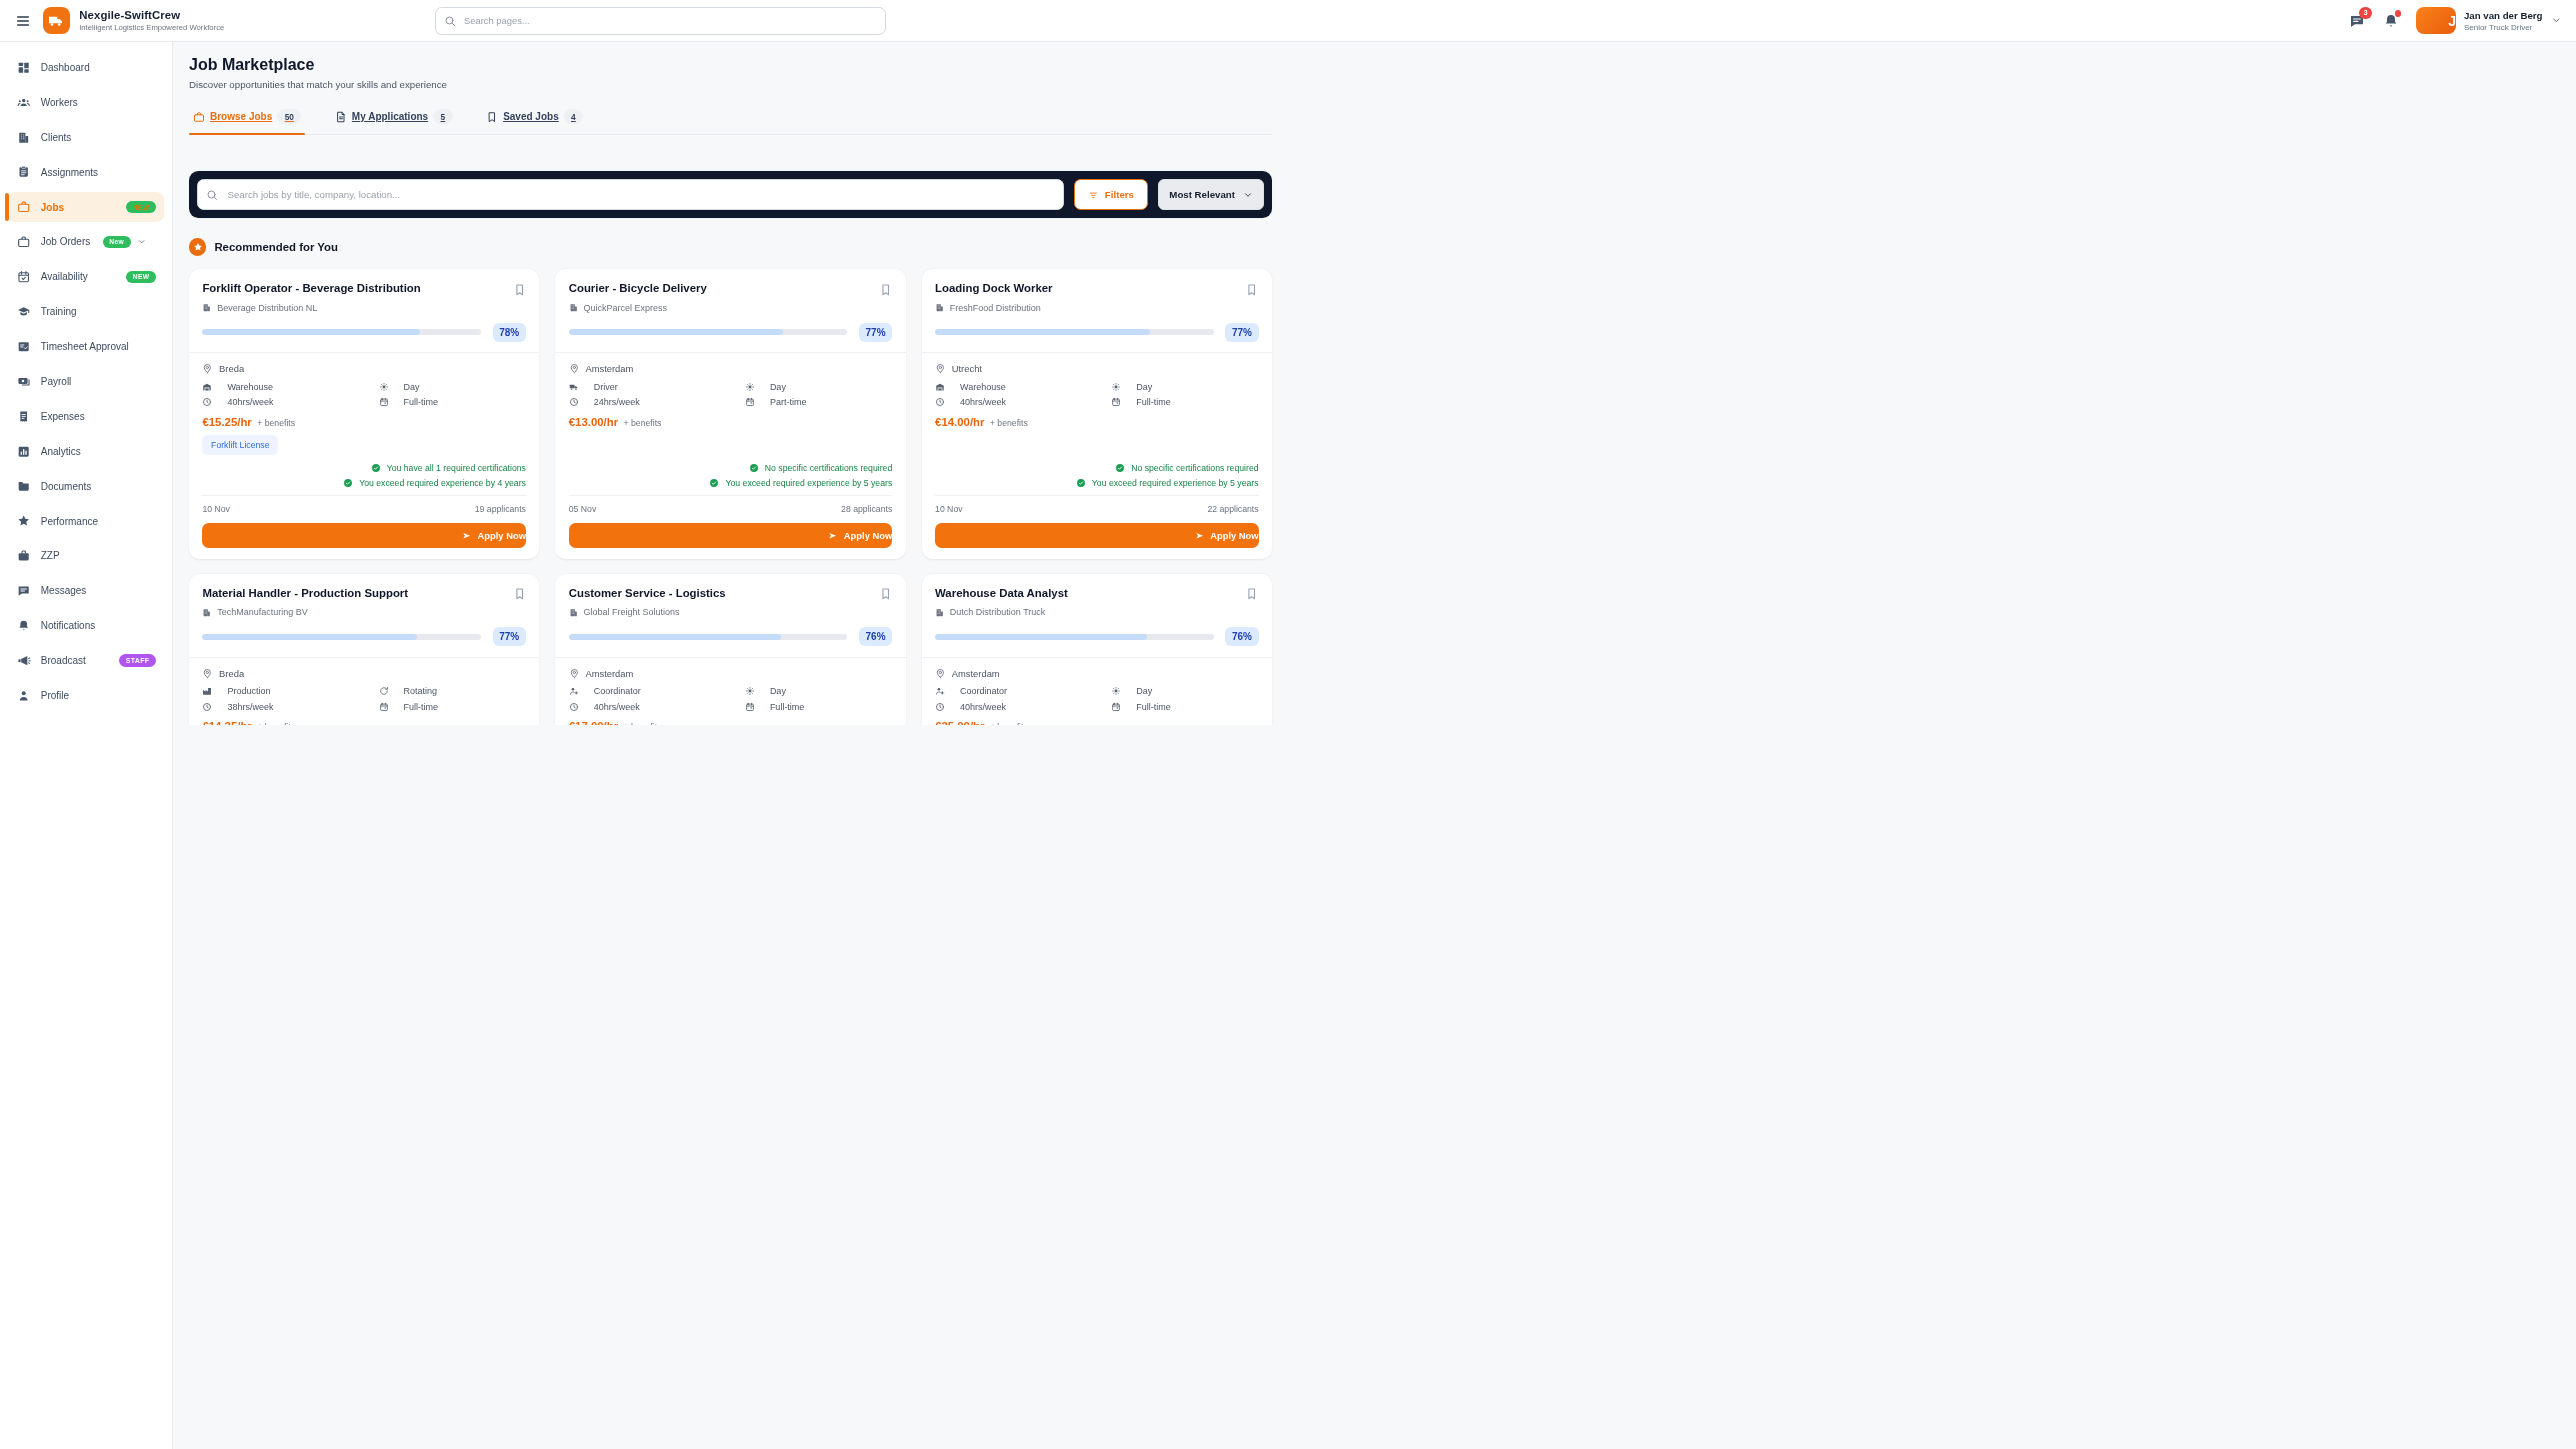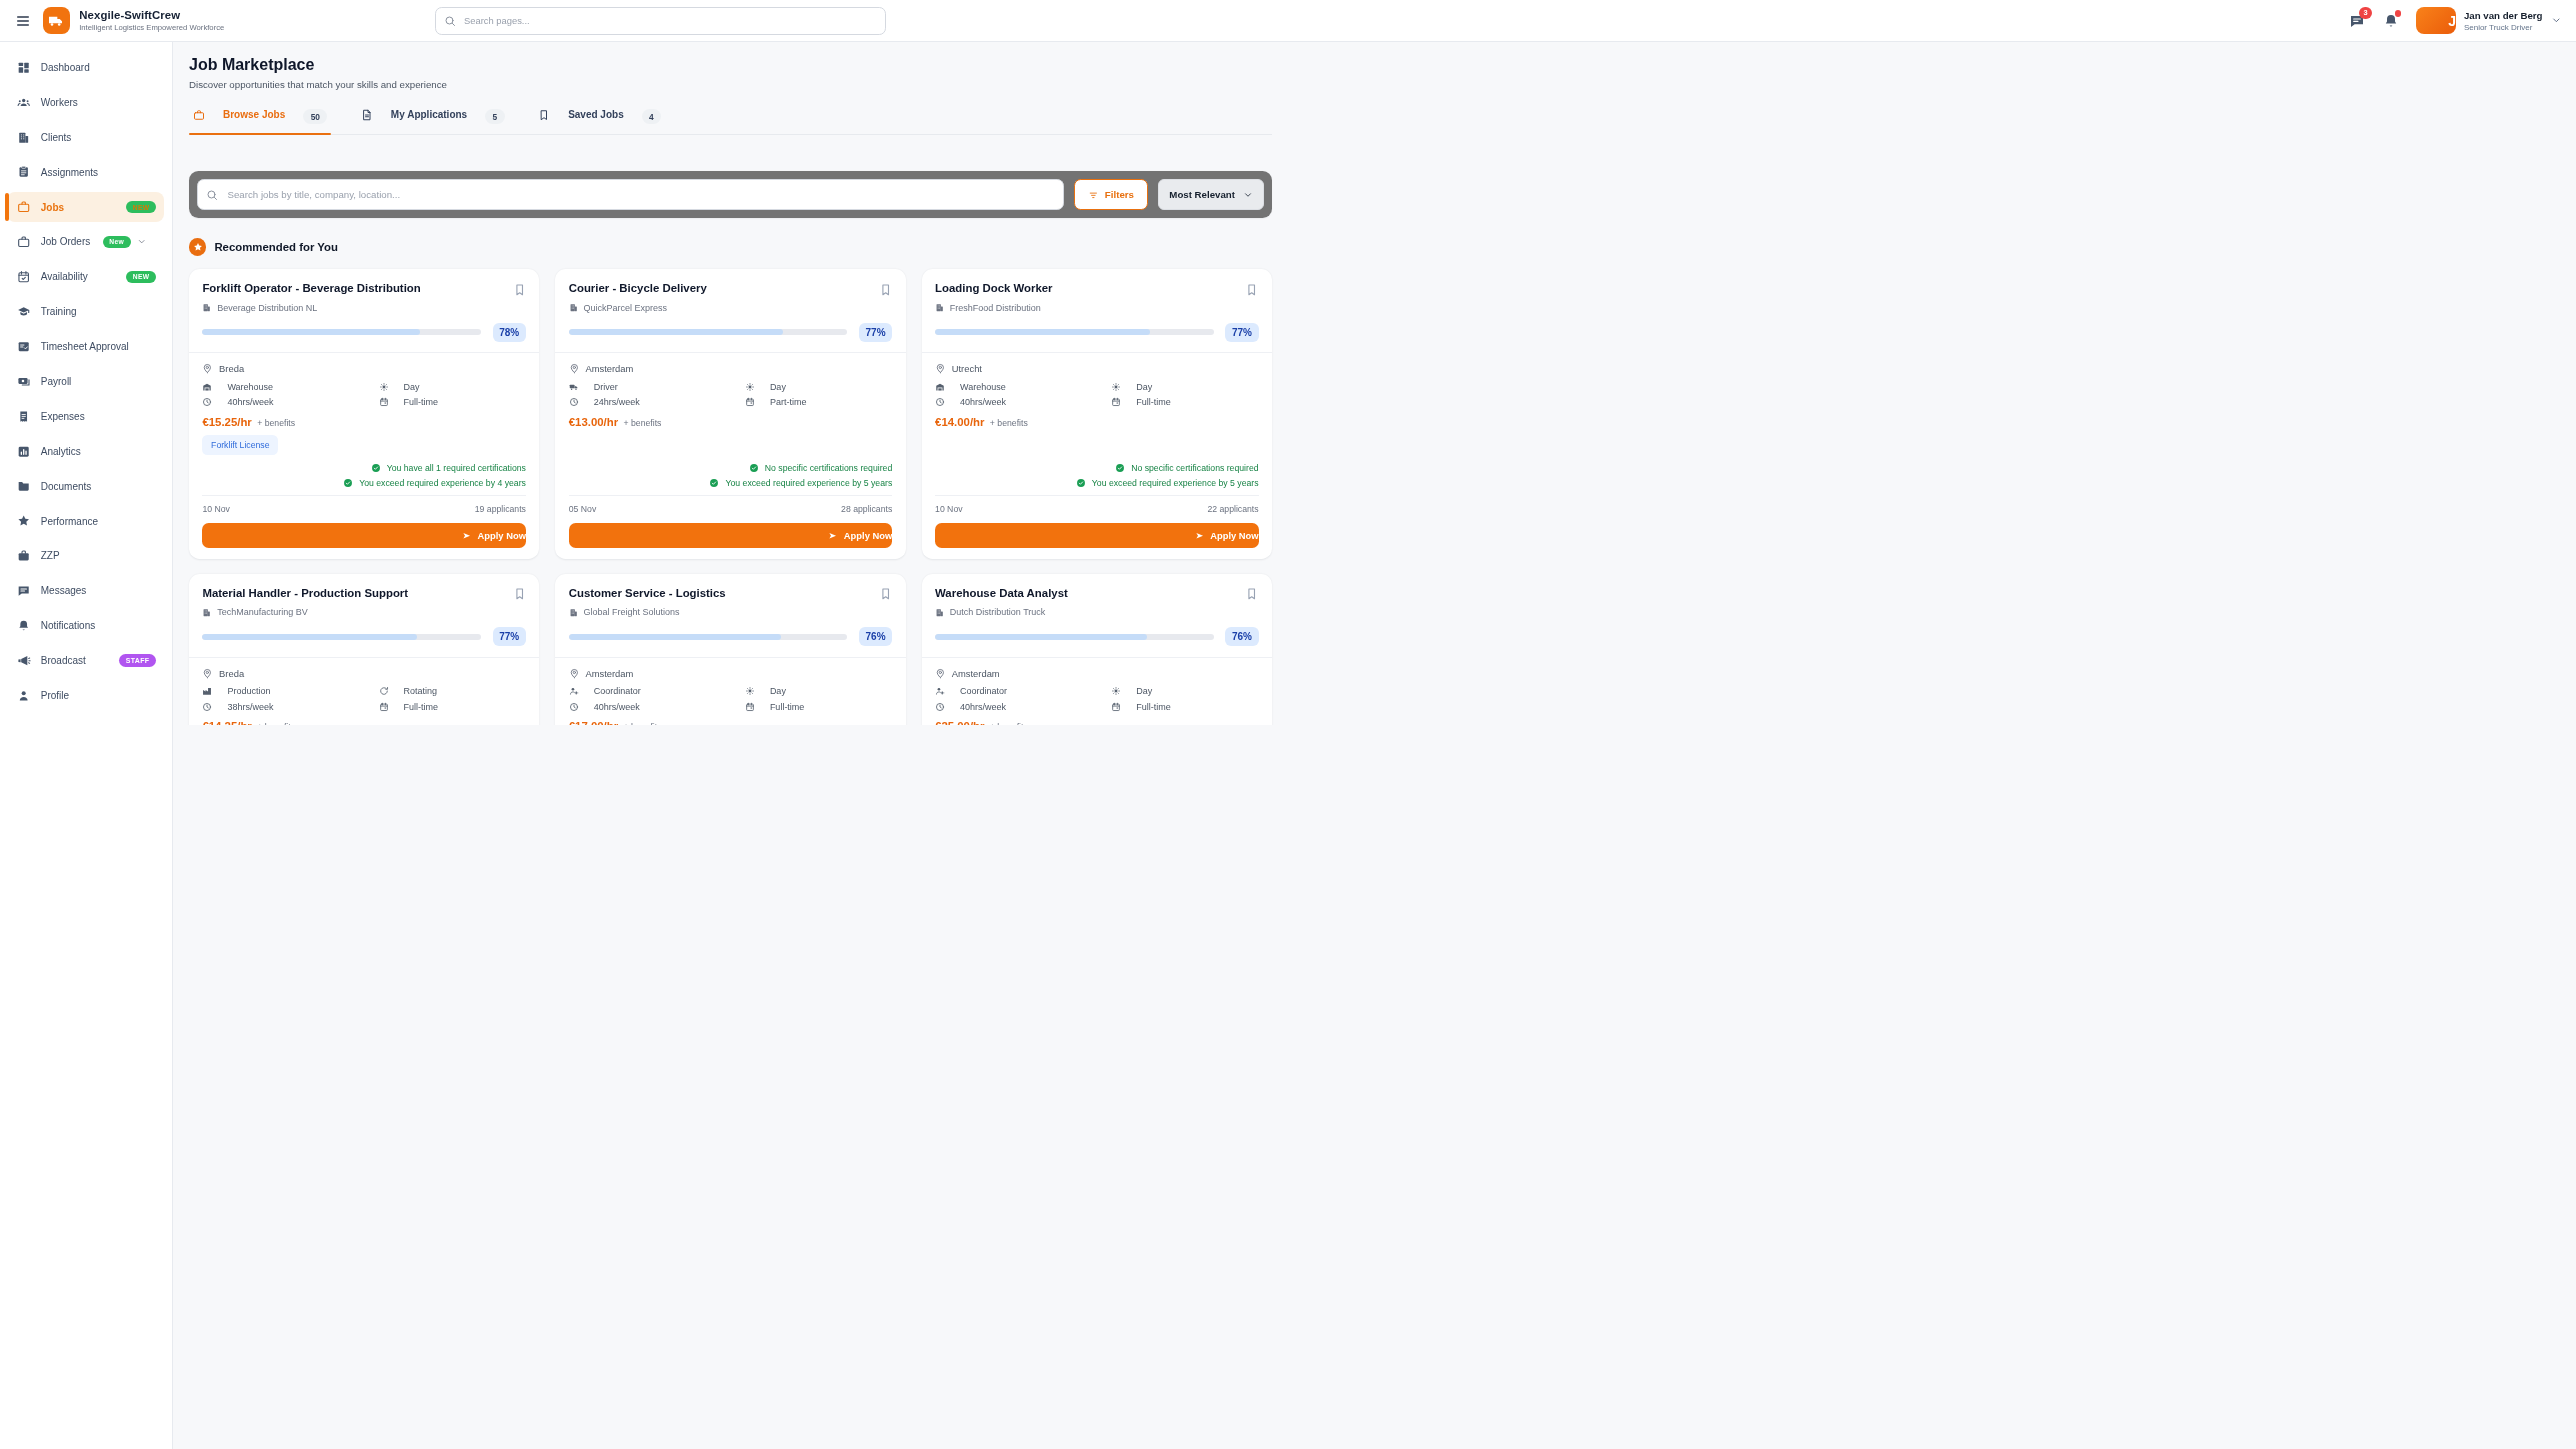--- a/index.html
+++ b/index.html
@@ -58,30 +58,30 @@
   .s-badge.green-orange { background:#2dbd5d; color:#d97706; }
   .s-badge.purple { background:#b155f0; color:#fff; font-size:7px; }
   .s-item .chev-sm { width:9.4px; height:9.4px; color:#6b7280; margin-left:6px; }
 
   
   .main { margin-left:173px; padding:56px 16px 0; }
   .page-title { font-size:16px; font-weight:700; color:#0f172a; }
   .page-sub { font-size:9.7px; color:#4b5563; margin-top:5.4px; }
 
   .tabs { display:flex; gap:25.5px; border-bottom:0.7px solid #e7eaee; margin-top:17.4px; }
-  .tab { display:flex; gap:18px; padding:1.3px 4px 10px; position:relative;
-    color:#33415b; font-weight:600; font-size:10px; cursor:pointer; }
+  .tab { display:flex; align-items:center; gap:5px; padding:1.3px 4px 10px; position:relative;
+    color:#33415b; font-weight:600; font-size:10px; cursor:pointer;text-decoration:underline; }
   .tab .ic { width:12px; height:12px; }
   .tab.active { color:#e96d0f; }
   .tab.active::after { content:""; position:absolute; left:0; right:0; bottom:-0.7px; height:2px;
     background:#ea700f; border-radius:1.3px; }
   .tab-count { background:#eef1f4; padding:2.7px 7.4px; border-radius:670px; font-size:8.4px;
     font-weight:600; color:#33415b; }
 
-  .panel { margin-top:36px; background:#737373; border-radius:9.4px; padding:8px;
+  .panel { margin-top:36px; background:#0f172a; border-radius:9.4px; padding:8px;
     display:flex; gap:10.7px; align-items:center; box-shadow:0 0.7px 1.3px rgba(16,24,40,.05); }
   .job-search { flex:1; position:relative; }
   .job-search input { width:100%; height:31px; border:0.7px solid #d5d9e0; border-radius:6.7px;
     padding:0 10.7px 0 29.5px; font-size:9.7px; color:#111827; outline:none; font-family:inherit; }
   .job-search input::placeholder { color:#9aa1ad; }
   .job-search .ic { position:absolute; left:9.4px; top:9.4px; width:12px; height:12px; color:#8b929e; }
   .filters-btn { display:flex; gap:6px; align-items:center; border:1.3px solid #e8700f; color:#e8700f;
     background:#fff; border-radius:6.7px; height:31px; padding:0 12.7px; font-weight:700;
     font-size:9.7px; cursor:pointer; font-family:inherit; }
   .filters-btn .ic { width:10.7px; height:10.7px; }

